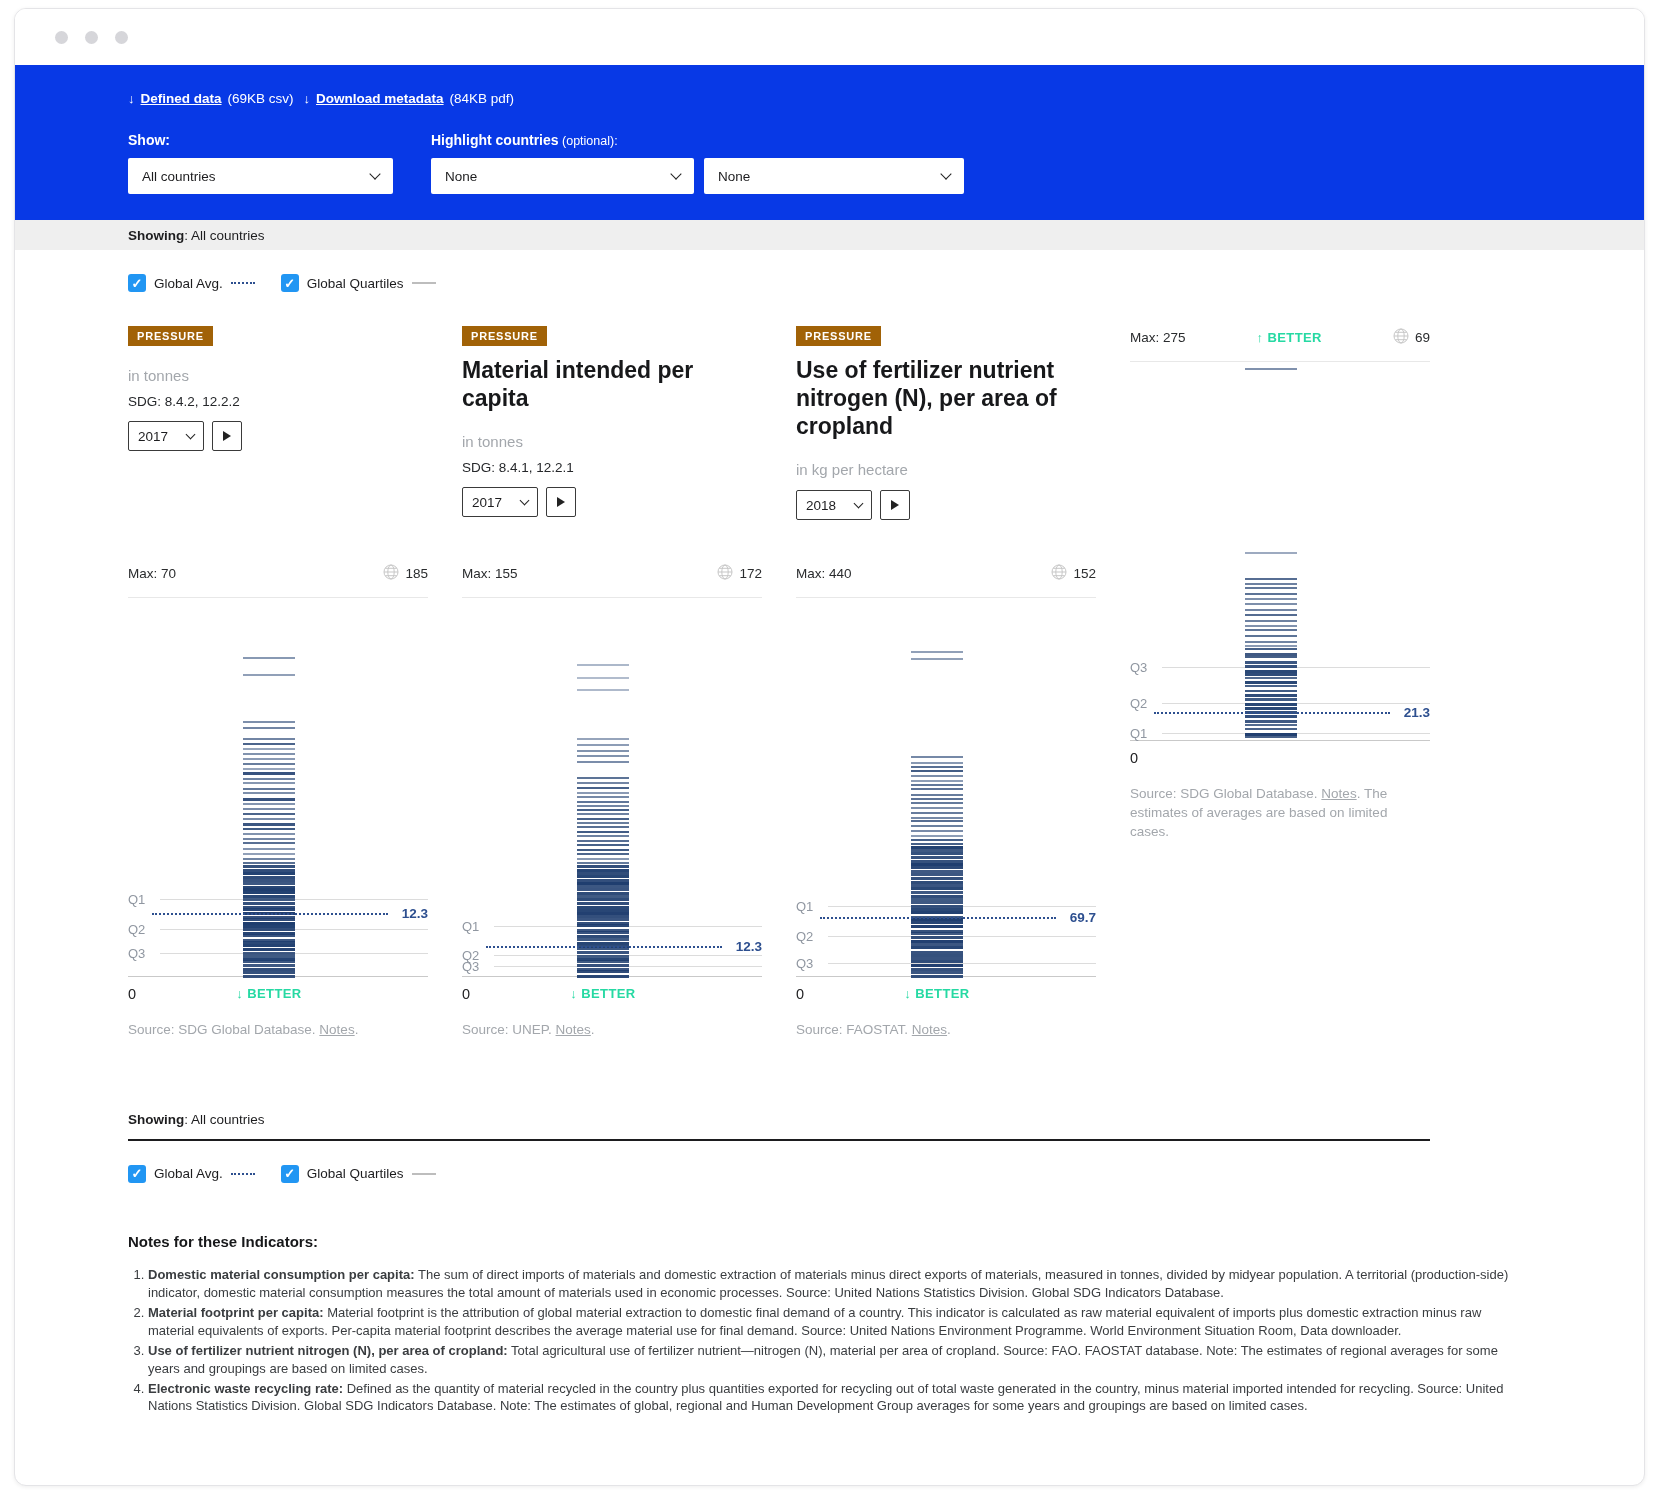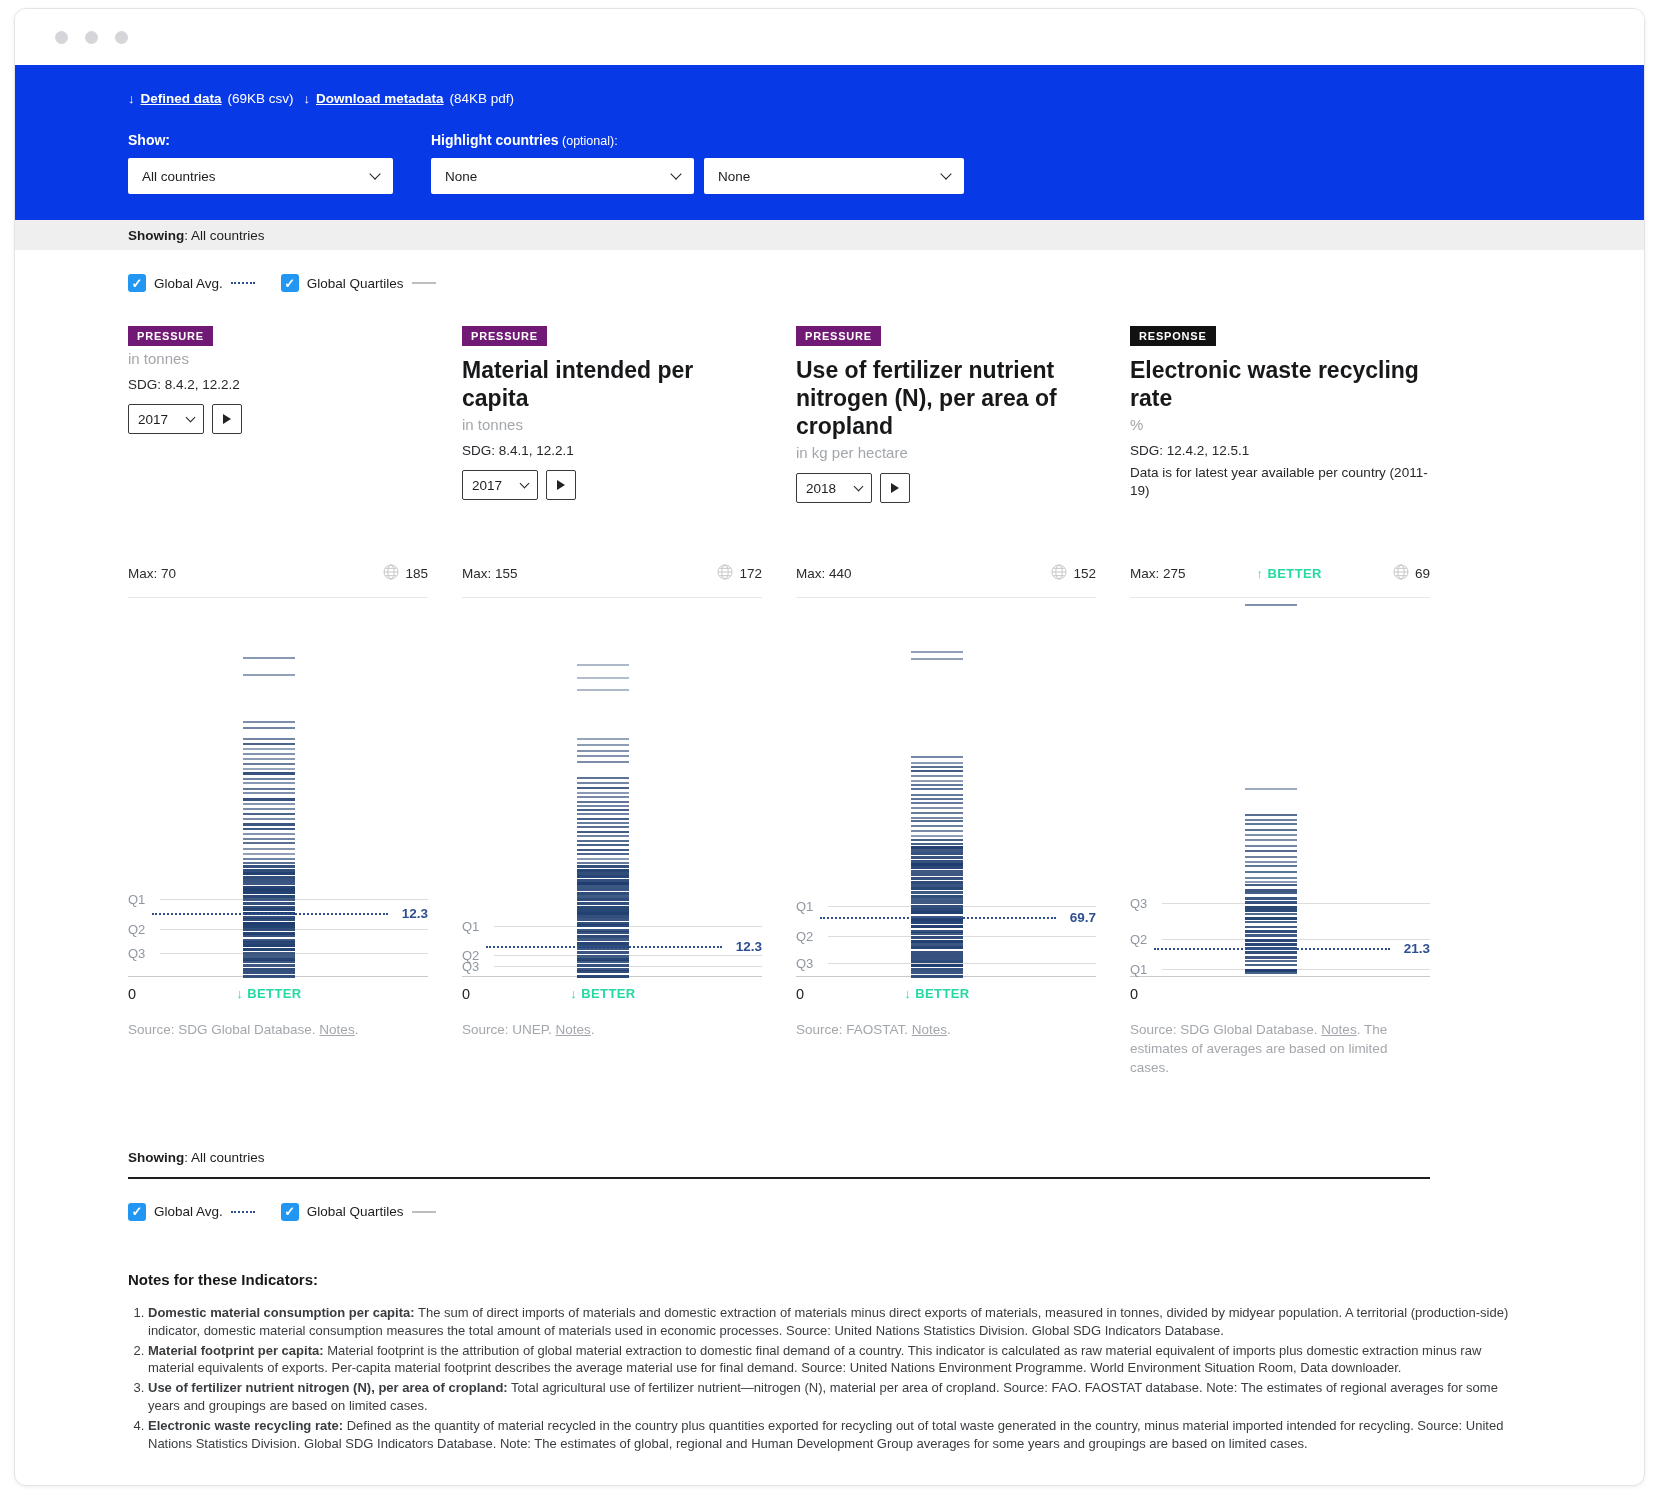--- a/index.html
+++ b/index.html
@@ -39,24 +39,24 @@
   .cb { width:18px; height:18px; background:#2196f3; border-radius:3px; color:#fff; font-size:13px;
         display:flex; align-items:center; justify-content:center; font-weight:bold; }
   .avg-sample { width:24px; border-top:2px dotted #2d4f8f; }
   .q-sample { width:24px; border-top:2px solid #bdbdbd; }
   
   .charts { display:flex; gap:34px; margin-top:34px; }
   .chart { width:300px; position:relative; }
   .c-head { height:236px; }
   .badge { display:inline-block; color:#fff; font-size:11px; font-weight:bold; letter-spacing:.8px;
            padding:4px 9px; text-transform:uppercase; }
-  .badge.pressure { background:#701a75; }
+  .badge.pressure { background:#a16207; }
   .badge.response { background:#111; }
   .c-title { font-size:23px; font-weight:bold; color:#17181a; line-height:1.22; margin-top:10px; }
-  .c-unit { font-size:15px; color:#a3a7ac; margin-top:4px; }
+  .c-unit { font-size:15px; color:#a3a7ac; margin-top:21px; }
   .c-sdg { font-size:13.5px; color:#26282b; margin-top:10px; }
   .c-note { font-size:13.5px; color:#26282b; margin-top:6px; line-height:1.35; }
   .c-yearrow { display:flex; gap:8px; margin-top:12px; }
   .year-select { width:76px; height:30px; border:1px solid #3a3a3a; border-radius:2px; display:flex;
                  align-items:center; justify-content:space-between; padding:0 9px; font-size:13.5px; color:#1d1d1f; cursor:pointer; }
   .year-select .chev { width:7px; height:7px; border-right:1.6px solid #222; border-bottom:1.6px solid #222;
                        transform:rotate(45deg); margin-top:-3px; }
   .play-btn { width:30px; height:30px; border:1px solid #3a3a3a; border-radius:2px; background:#fff;
               display:flex; align-items:center; justify-content:center; cursor:pointer; }
   .play-btn .tri { width:0; height:0; border-left:8px solid #222; border-top:5px solid transparent;
@@ -455,21 +455,20 @@
             <span class="avg-line" style="top: 84.5%;"></span>
             <span class="avg-value" style="top: 84.5%;">69.7</span>
           </div>
           <div class="c-bottomrow">
             <span class="zero">0</span>
             <span class="better"><span>↓ </span><span>BETTER</span></span>
           </div>
           <div class="c-source"><span>Source: FAOSTAT. </span><span class="u">Notes</span><span>.</span></div>
         </div>
         <div class="chart">
-          <div class="c-head"><span class="badge response">RESPONSE</span><div class="c-title">Electronic waste recycling rate</div><div class="c-unit">%</div><div class="c-sdg">SDG: 12.4.2, 12.5.1</div><div class="c-note">Data is for latest year available per country (2011-19)</div></div>
           <div class="c-maxrow">
             <span class="max-label">Max: 275</span>
             <span class="mid"><span class="better"><span>↑ </span><span>BETTER</span></span></span>
             <span class="globe-count">
               <span><svg width="16" height="16" viewBox="0 0 16 16">
                   <g stroke="#c7c7c7" fill="none" stroke-width="1">
                     <circle cx="8" cy="8" r="7"></circle>
                     <ellipse cx="8" cy="8" rx="3.2" ry="7"></ellipse>
                     <path d="M1 8h14M2.3 4.3h11.4M2.3 11.7h11.4"></path>
                   </g>

